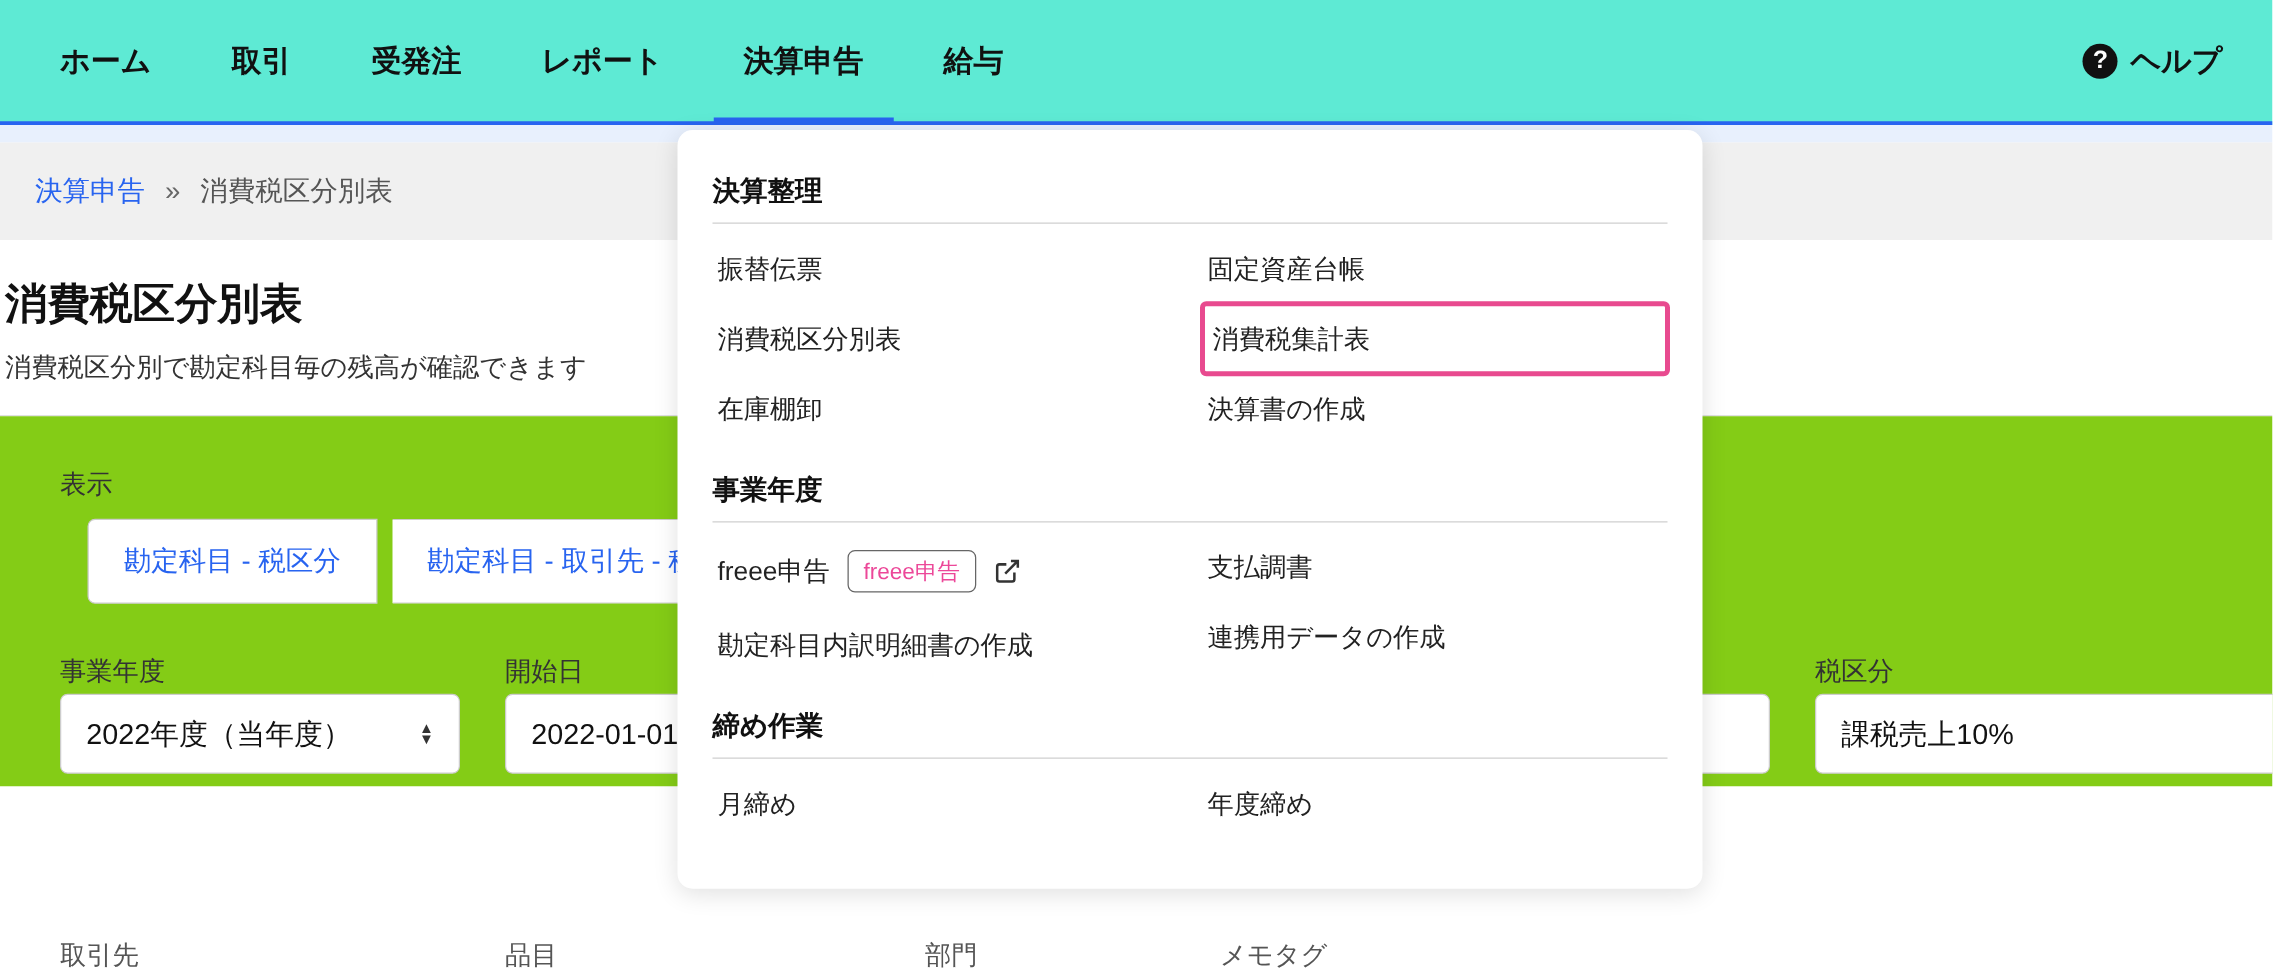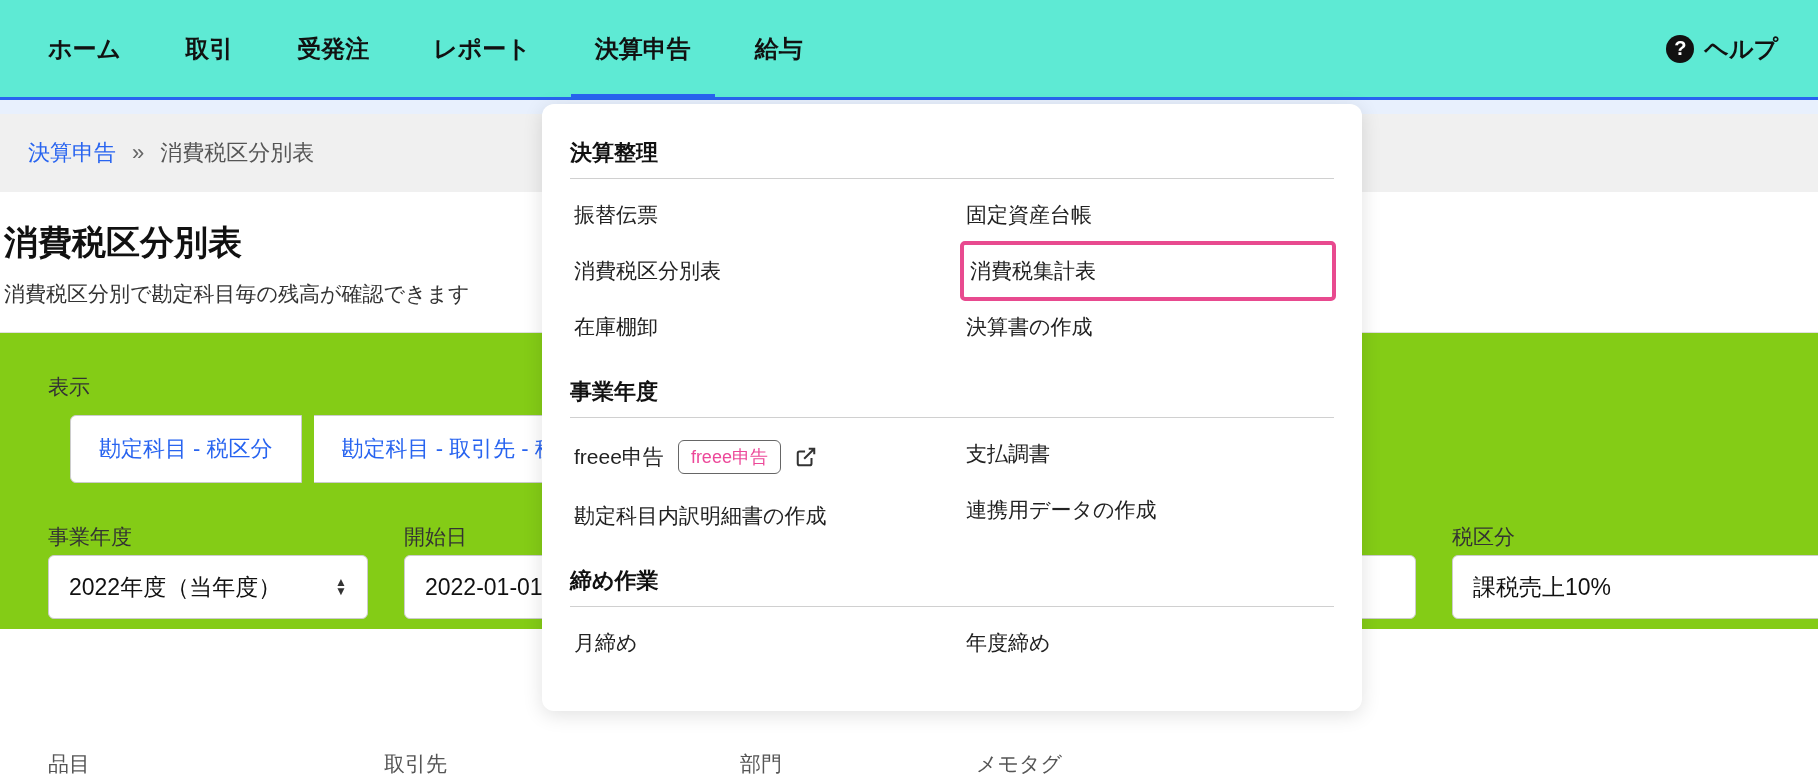--- a/index.html
+++ b/index.html
@@ -323,22 +323,22 @@
     <div class="form-col">
       <span class="form-label">税区分</span>
       <div class="text-input wide">
         <span>課税売上10%</span>
       </div>
     </div>
   </div>
 </div>
 
 <div class="bottom-labels">
+  <span style="width:320px">取引先</span>
   <span style="width:300px">品目</span>
-  <span style="width:320px">取引先</span>
   <span style="width:200px">部門</span>
   <span>メモタグ</span>
 </div>
 
 <div class="dropdown-menu">
 
   <div class="menu-section">
     <div class="menu-heading">
       <span>決算整理</span>
     </div>

